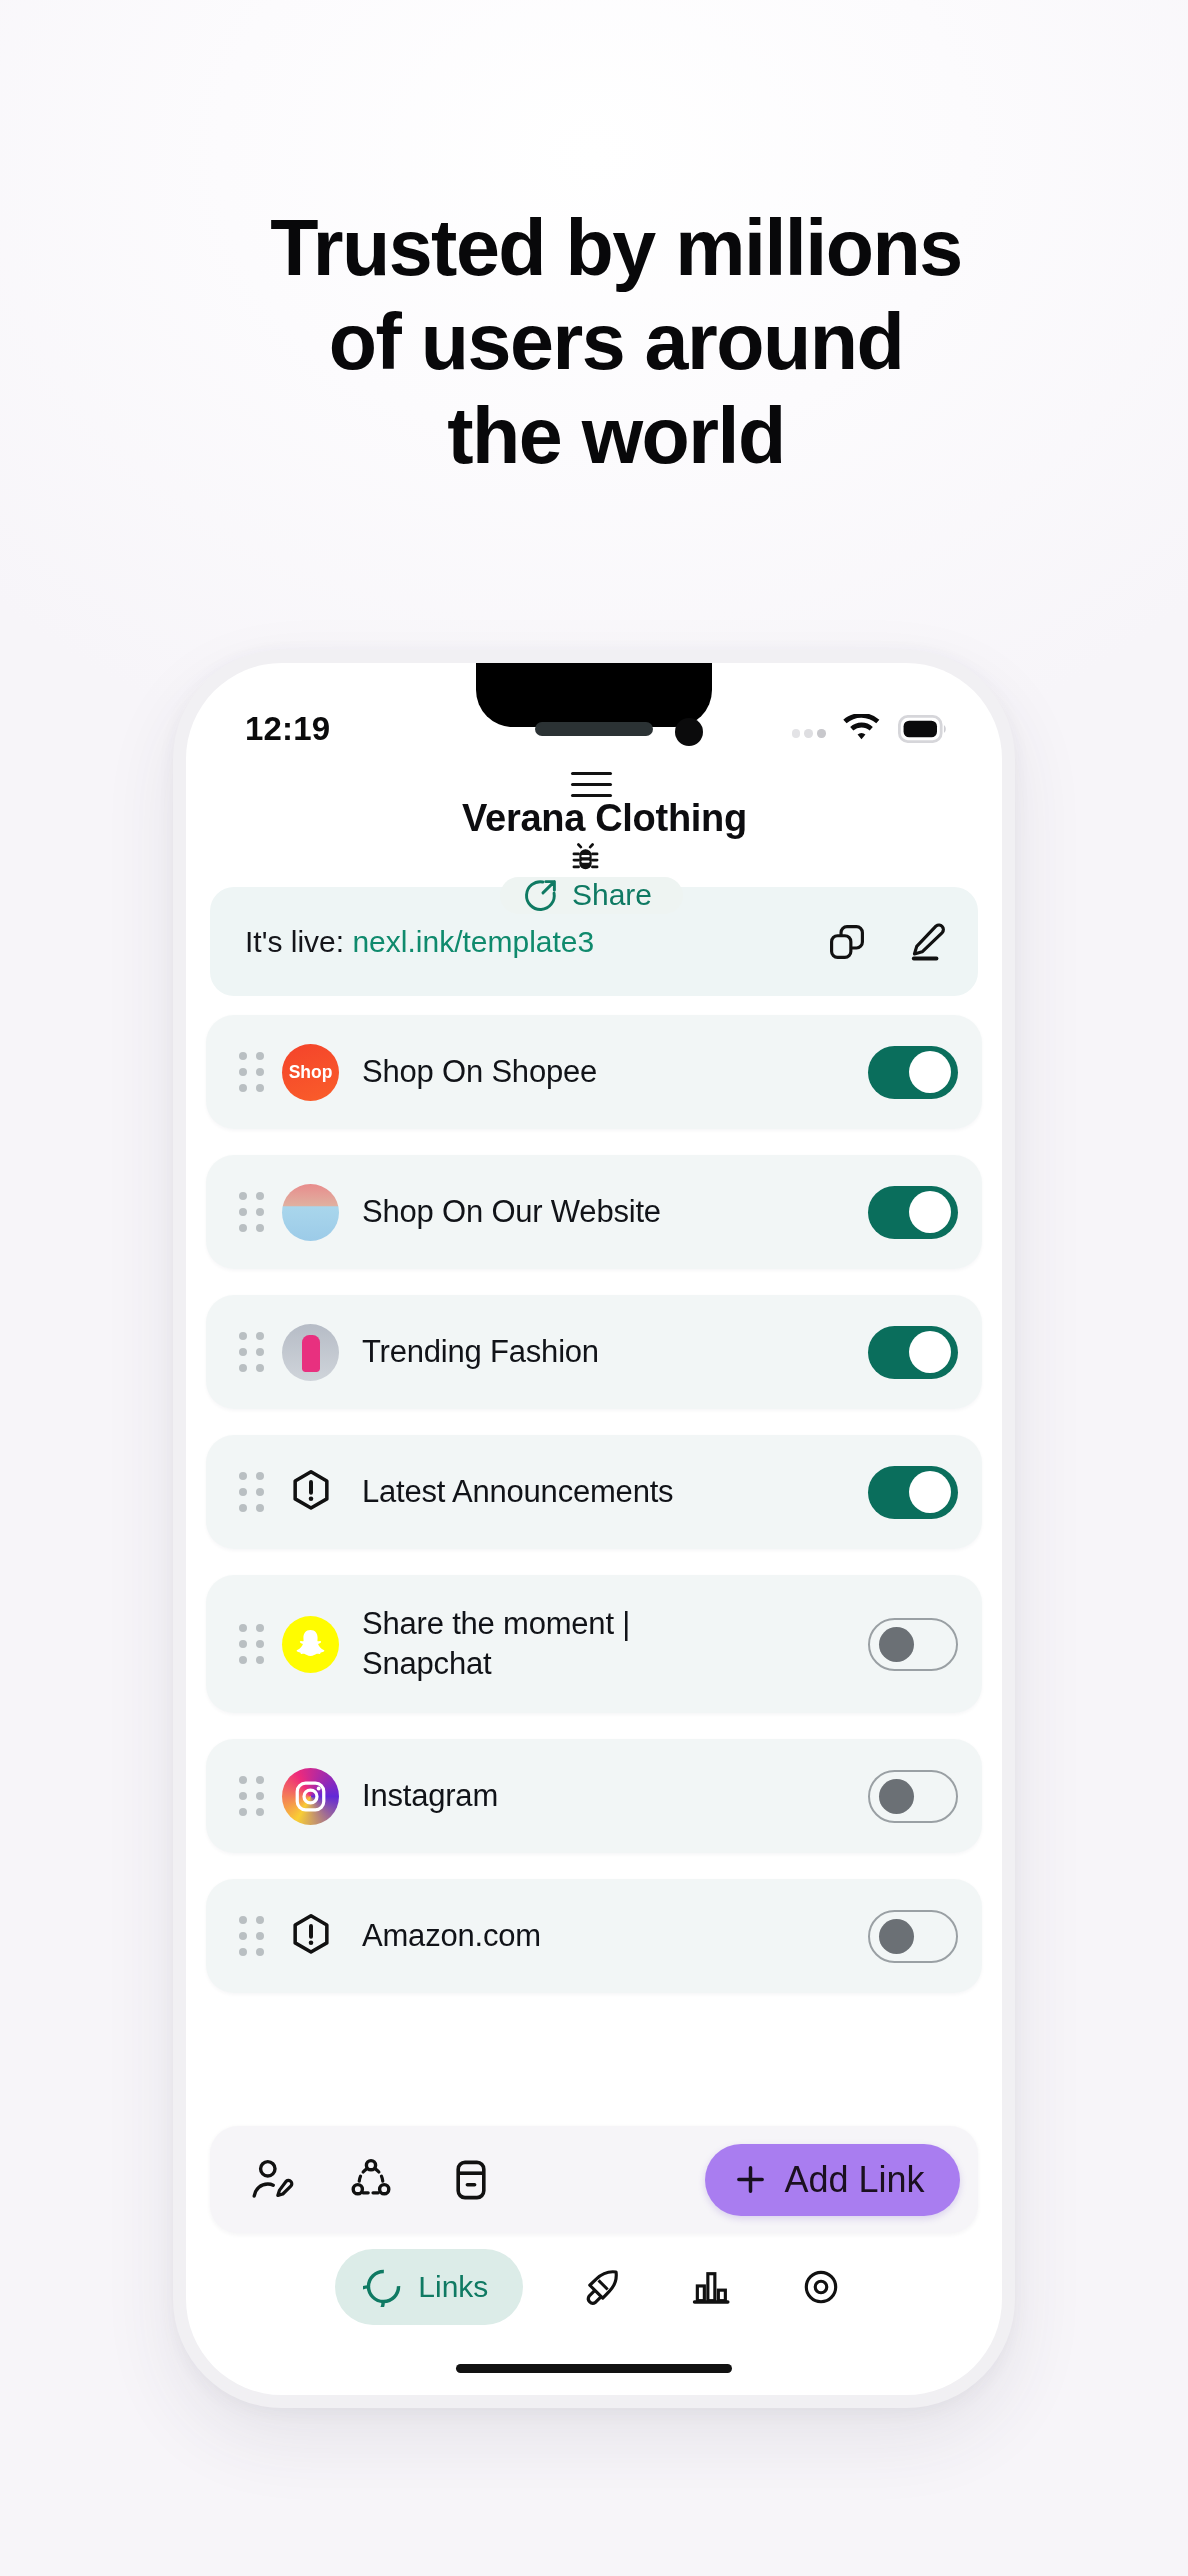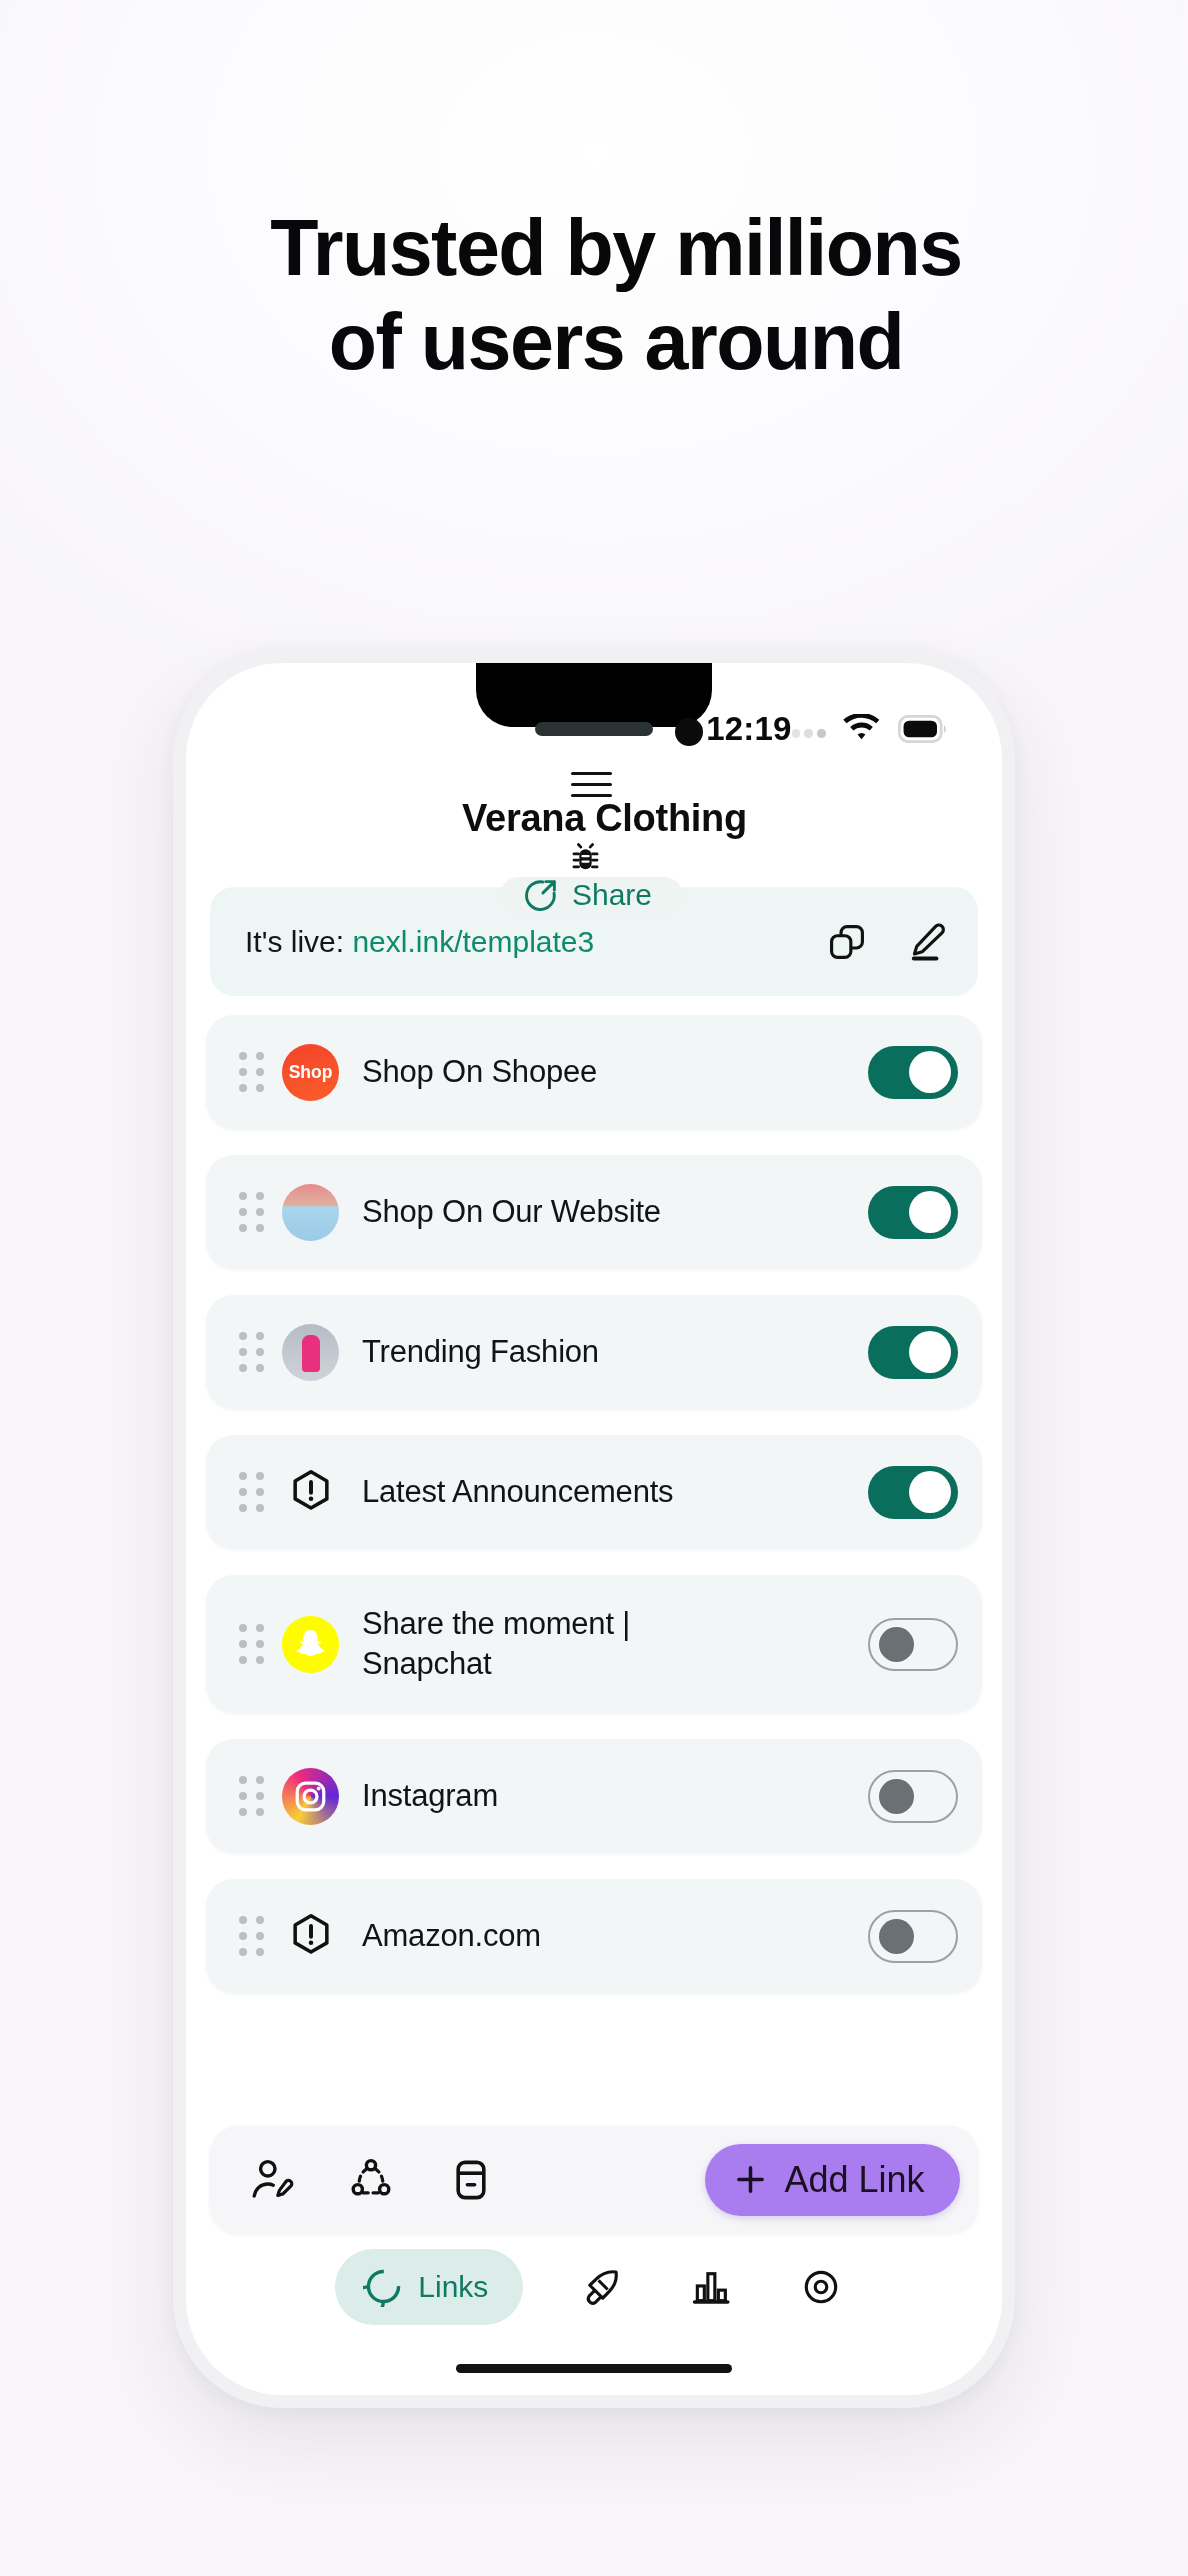--- a/index.html
+++ b/index.html
@@ -71,21 +71,21 @@
   }
   .island-dot{
     position:absolute; top:55px; left:calc(50% + 81px);
     width:28px; height:28px; border-radius:50%; background:#0b0b0c;
     z-index:12;
   }
 
   
   .statusbar{
     position:absolute; top:0; left:0; right:0; height:98px;
-    display:flex; align-items:center; justify-content:flex-end;
+    display:flex; align-items:center; justify-content:space-between;
     padding:33px 52px 0 59px;
     z-index:8;
   }
   .st-time{ font-size:33px; font-weight:600; color:#0b0b0c; letter-spacing:0.2px;}
   .st-right{ display:flex; align-items:center; gap:15.7px; }
   .sig-dots{ display:flex; align-items:flex-end; gap:4.6px; height:18.4px; }
   .sig-dots i{ width:8.3px;height:8.3px;border-radius:50%;background:#c8c8cc; display:block;}
   .sig-dots i:nth-child(1){ background:#e3e3e6; }
   .sig-dots i:nth-child(2){ background:#dedee1; }
 
@@ -221,20 +221,21 @@
 <body>
 
 <div class="pink-sliver"></div>
 <div class="bg-wash"></div>
 
 <div class="stage">
 
   <h1 class="headline">
     <span>Trusted by millions</span>
     <span>of users around</span>
+    <span>the world</span>
   </h1>
 
   <div class="phone">
     <div class="screen">
 
       <div class="island"></div>
       <div class="island-bar"></div>
       <div class="island-dot"></div>
 
       <div class="statusbar">

